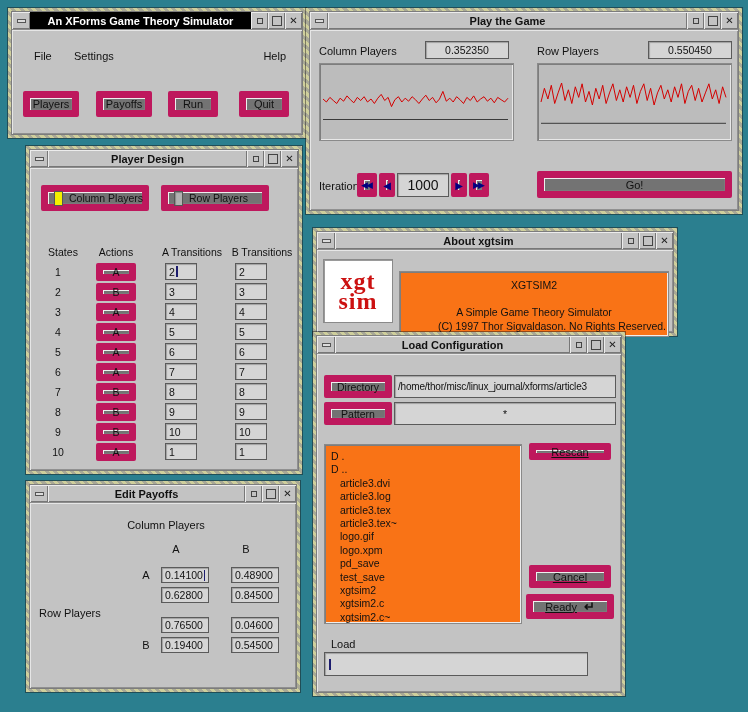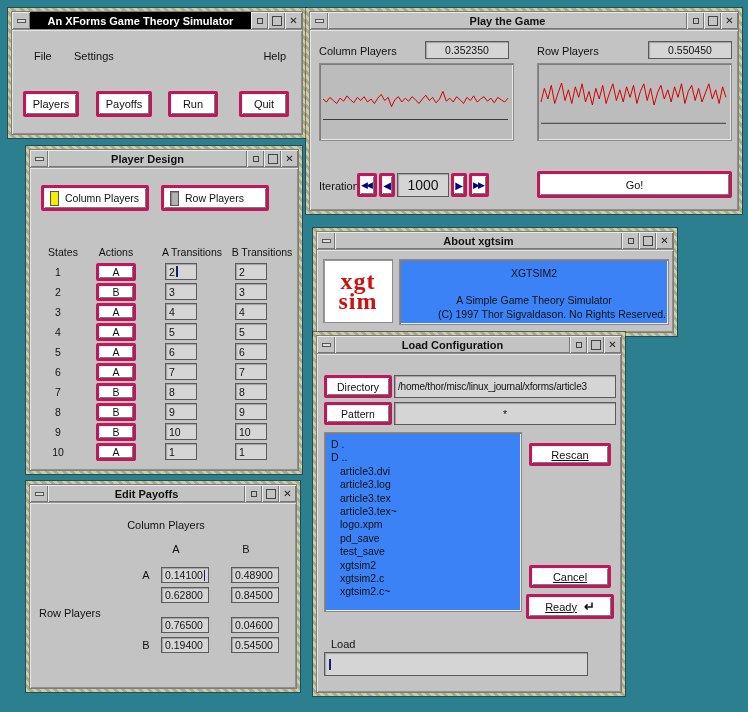--- a/index.html
+++ b/index.html
@@ -9,23 +9,23 @@
   .win-inner{height:100%;display:flex;flex-direction:column;background:#c3c3c3;border:1px solid #7c7c7c;}
   .titlebar{flex:0 0 18px;display:flex;align-items:stretch;background:#c3c3c3;border-bottom:1px solid #8d8d8d;}
   .tb-menu{width:18px;display:flex;align-items:center;justify-content:center;box-shadow:inset 1px 1px 0 #ececec,inset -1px -1px 0 #777;}
   .tb-menu-bar{width:9px;height:4px;border:1px solid #555;background:#dcdcdc;}
   .tb-title{flex:1;display:flex;align-items:center;justify-content:center;font-size:11px;font-weight:bold;box-shadow:inset 1px 1px 0 #ececec,inset -1px -1px 0 #777;white-space:nowrap;overflow:hidden;}
   .tb-title.active{background:#000;color:#fff;box-shadow:none;}
   .tb-btn{flex:0 0 17px;display:flex;align-items:center;justify-content:center;background:#c3c3c3;box-shadow:inset 1px 1px 0 #ececec,inset -1px -1px 0 #777;font-size:10px;color:#222;}
   .ic-min{width:6px;height:6px;border:1px solid #444;background:#c3c3c3;}
   .ic-max{width:10px;height:10px;border:1px solid #444;background:#c3c3c3;}
   .content{flex:1;position:relative;box-shadow:inset 1px 1px 0 #e6e6e6,inset -1px -1px 0 #909090;}
-  .btn{position:absolute;display:flex;align-items:center;justify-content:center;background:#ffffff;border:3px solid #be185d;border-radius:2px;box-shadow:inset 1px 1px 0 #efefef,inset -1px -1px 0 #7b7b7b;font-size:11px;color:#111;cursor:default;white-space:nowrap;}
+  .btn{position:absolute;display:flex;align-items:center;justify-content:center;background:#737373;border:7px solid #be185d;border-radius:2px;box-shadow:inset 1px 1px 0 #efefef,inset -1px -1px 0 #7b7b7b;font-size:11px;color:#111;cursor:default;white-space:nowrap;}
   .label{position:absolute;font-size:11px;white-space:nowrap;}
-  .sunken{position:absolute;background:#3b82f6;border:1px solid #898989;box-shadow:inset 1px 1px 0 #7d7d7d,inset -1px -1px 0 #ededed;}
+  .sunken{position:absolute;background:#f97316;border:1px solid #898989;box-shadow:inset 1px 1px 0 #7d7d7d,inset -1px -1px 0 #ededed;margin-top:12px;}
   .inputbox{position:absolute;display:flex;align-items:center;background:#d5d5d5;border:1px solid #5a5a5a;box-shadow:inset 1px 1px 1px rgba(0,0,0,.25);font-size:10.5px;padding:0 3px;white-space:nowrap;overflow:hidden;}
   .valuebox{justify-content:center;}
   .chart{position:absolute;background:#bcbcbc;border:1px solid #8a8a8a;box-shadow:inset 1px 1px 0 #7d7d7d,inset -1px -1px 0 #e8e8e8;overflow:hidden;}
   .cursor{display:inline-block;width:2px;height:11px;background:#1c1c6e;margin-left:1px;}
   .indicator{width:9px;height:15px;border:1px solid #555;margin-right:6px;flex:0 0 9px;}
   .indicator.on{background:#f4ef00;}
   .indicator.off{background:#b2b2b2;box-shadow:inset 1px 1px 1px rgba(0,0,0,.25);}
   .toggle{justify-content:flex-start;padding-left:6px;font-size:10.5px;}
   .arrowbtn{color:#000080;font-size:10px;}
   .dblarrow{letter-spacing:-2px;font-size:9px;padding-right:2px;}
@@ -265,28 +265,29 @@
       <span class="inputbox" style="left:77px;top:21px;width:222px;height:23px;font-size:10px;letter-spacing:-0.2px;">/home/thor/misc/linux_journal/xforms/article3</span>
       <span class="btn" style="left:7px;top:48px;width:68px;height:23px;font-size:10.5px;">Pattern</span>
       <span class="inputbox valuebox" style="left:77px;top:48px;width:222px;height:23px;">*</span>
       <div class="sunken" style="left:7px;top:78px;width:198px;height:180px;padding-top:5px;">
           <div class="file-item dir">D .</div>
           <div class="file-item dir">D ..</div>
           <div class="file-item">article3.dvi</div>
           <div class="file-item">article3.log</div>
           <div class="file-item">article3.tex</div>
           <div class="file-item">article3.tex~</div>
+          <div class="file-item">logo.gif</div>
           <div class="file-item">logo.xpm</div>
           <div class="file-item">pd_save</div>
           <div class="file-item">test_save</div>
           <div class="file-item">xgtsim2</div>
           <div class="file-item">xgtsim2.c</div>
           <div class="file-item">xgtsim2.c~</div>
         </div>
-      <span class="btn underline" style="left:212px;top:89px;width:82px;height:23px;text-decoration:underline;">Rescan</span>
+      <span class="btn underline" style="left:212px;top:89px;width:82px;height:17px;text-decoration:underline;">Rescan</span>
       <span class="btn underline" style="left:212px;top:211px;width:82px;height:23px;">Cancel</span>
       <span class="btn" style="left:209px;top:240px;width:88px;height:25px;">
         <span class="underline">Ready</span>
         <span class="ret">↵</span>
       </span>
       <span class="label" style="left:14px;top:284px;">Load</span>
       <span class="inputbox" style="left:7px;top:298px;width:264px;height:24px;">
         <span></span>
           <span class="cursor"></span>
       </span>

